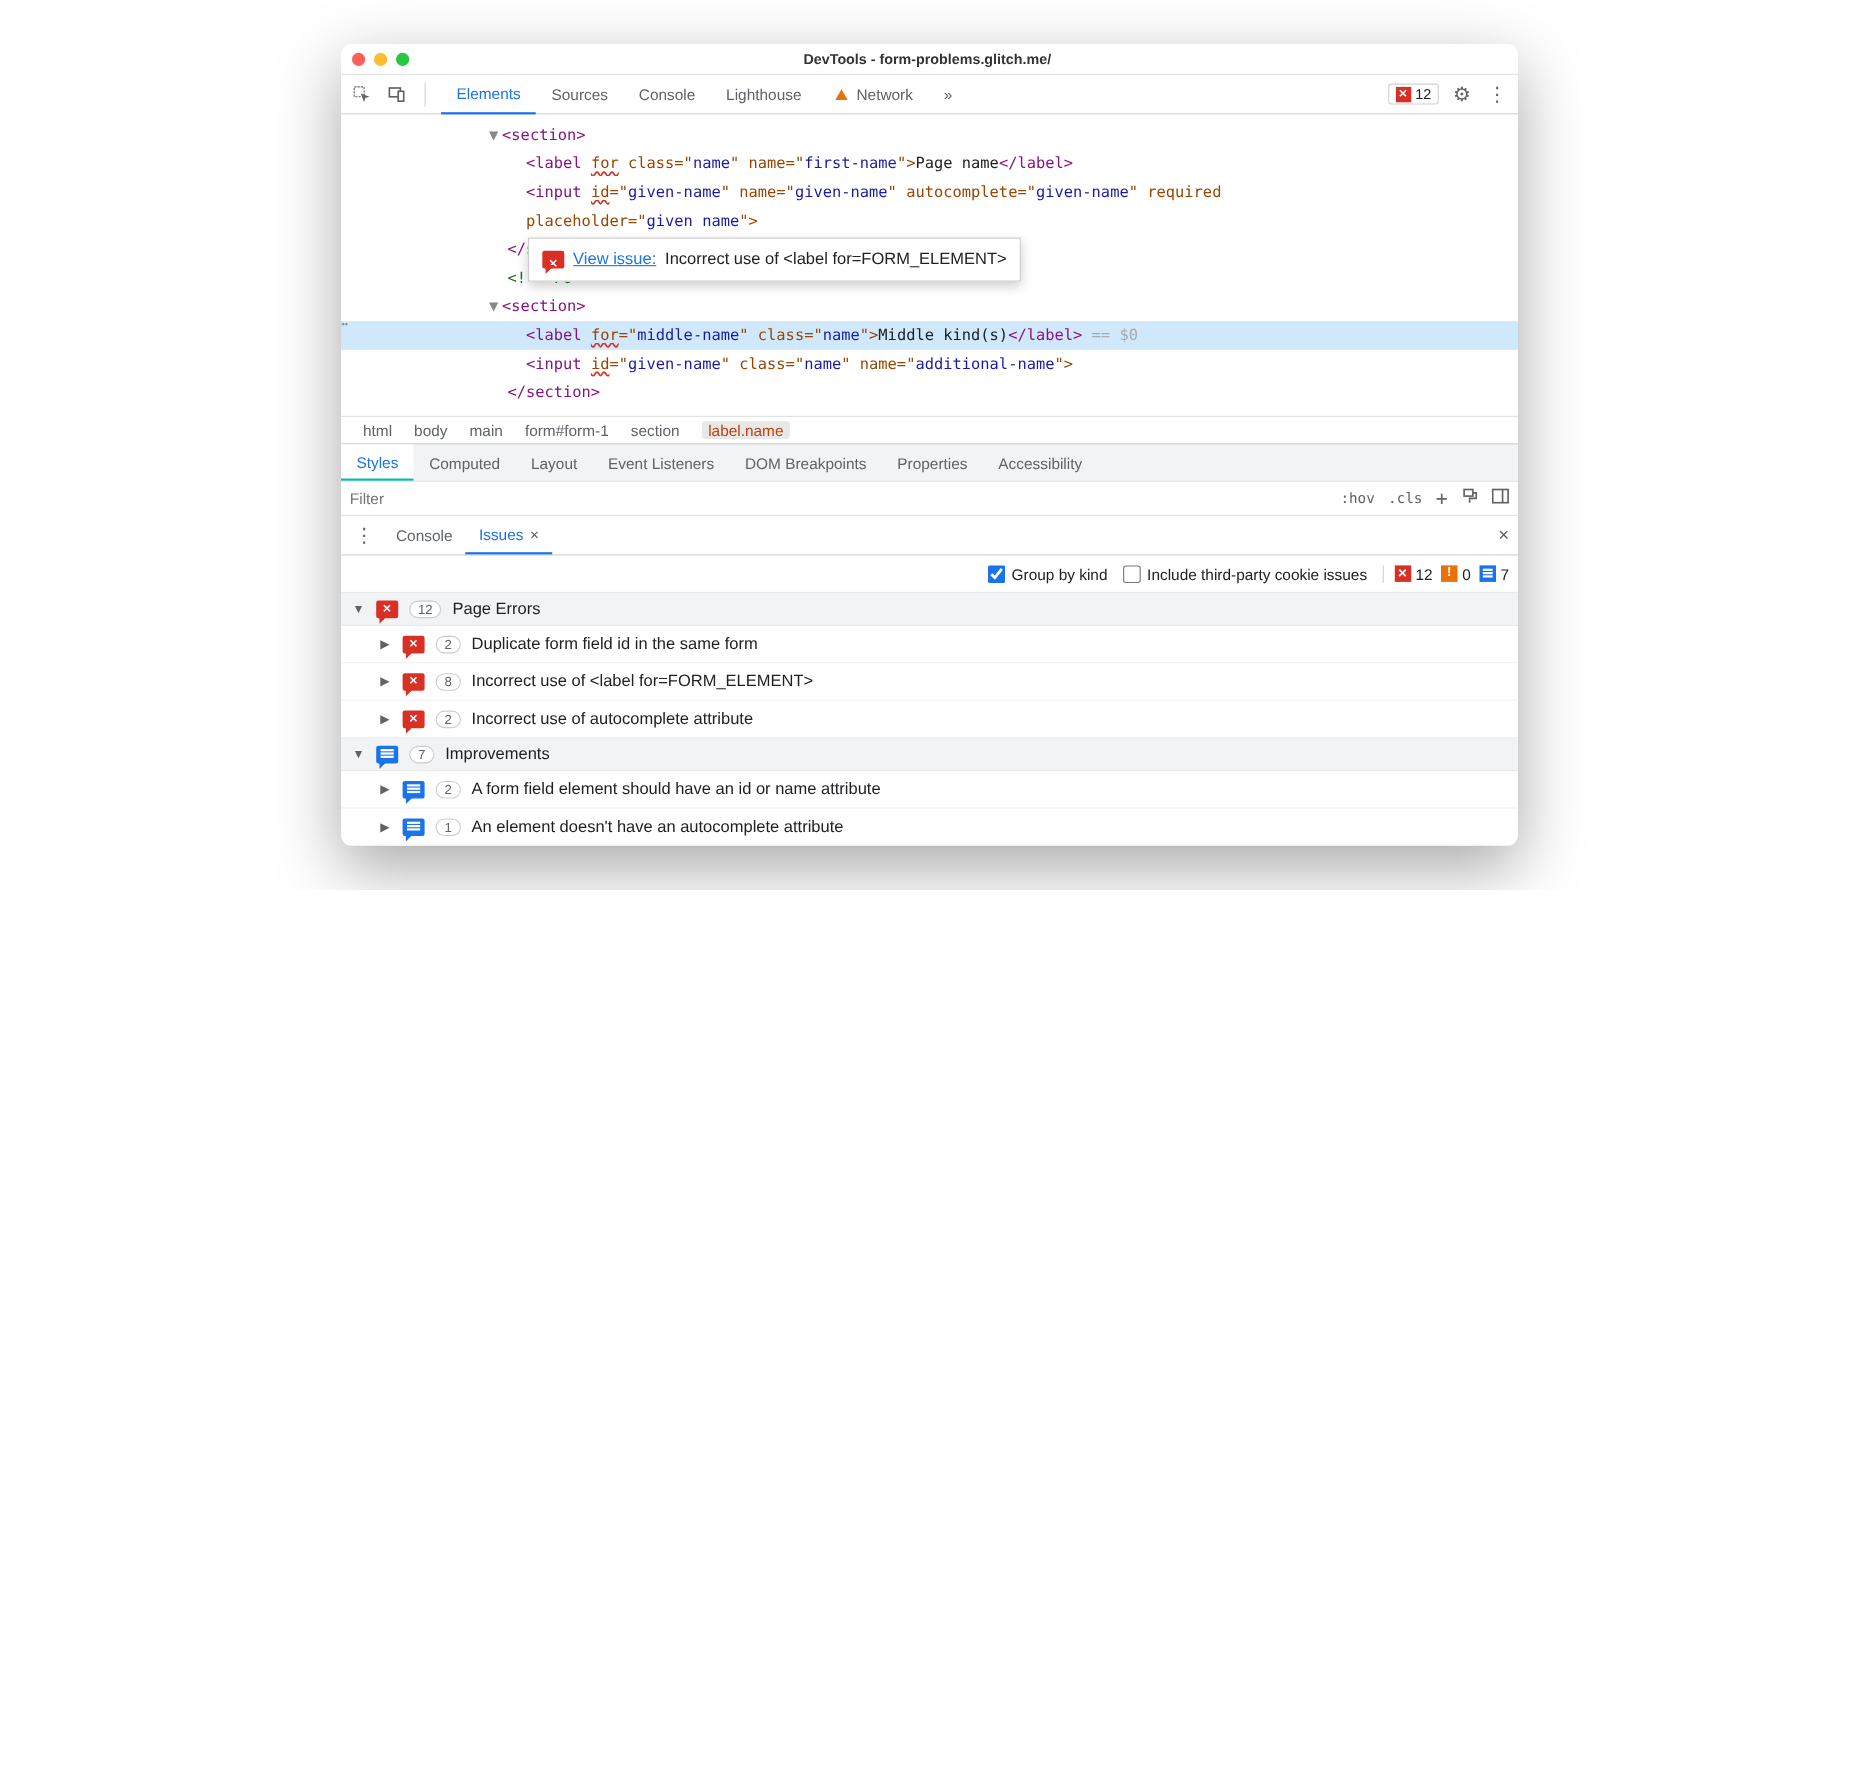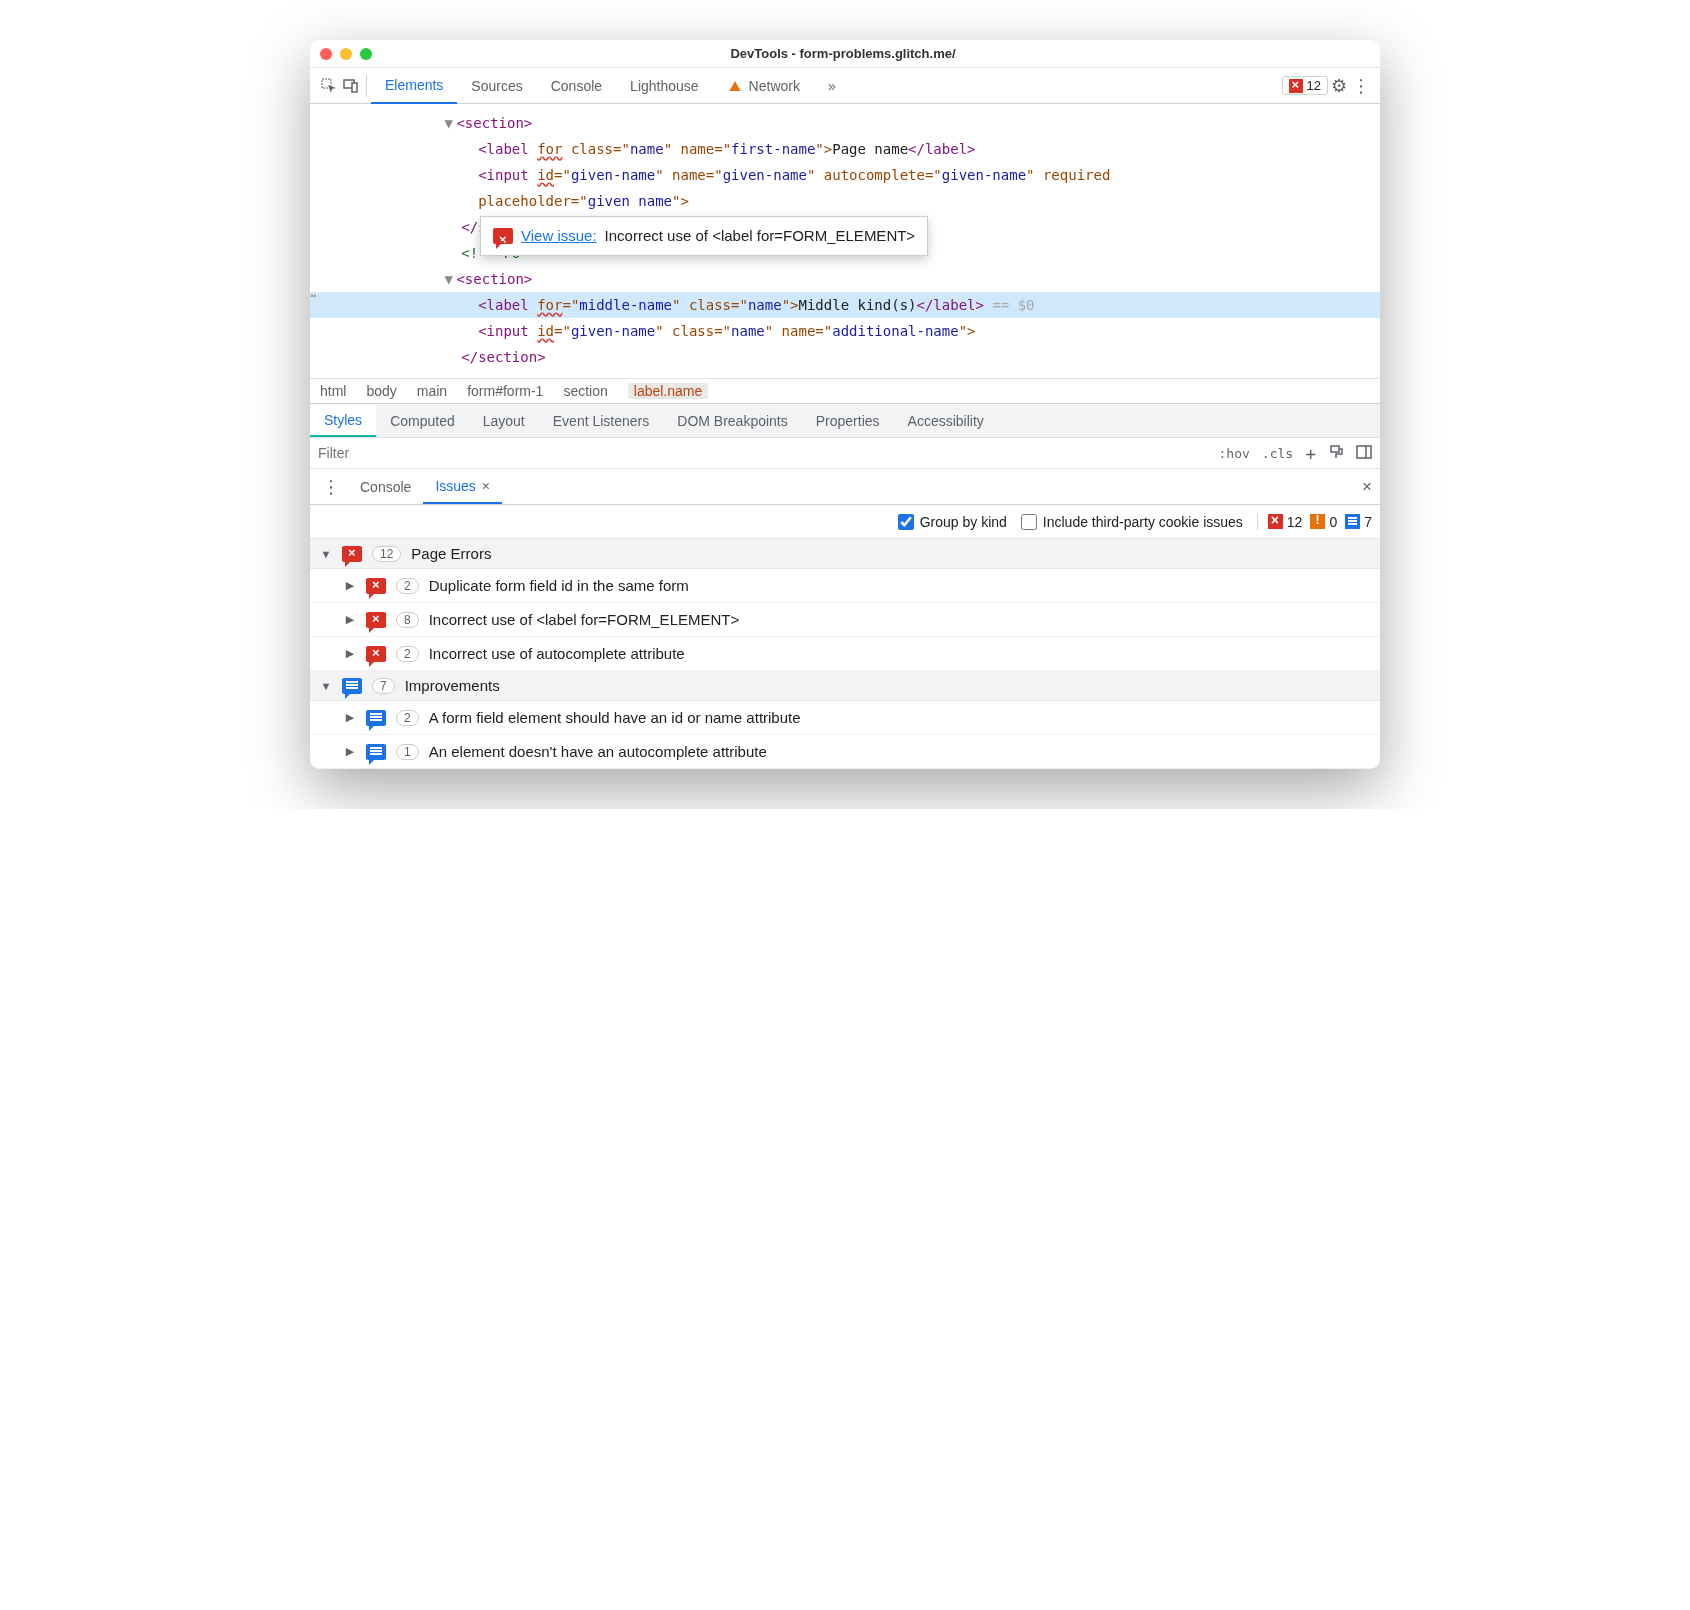--- a/index.html
+++ b/index.html
@@ -7,21 +7,21 @@
 .window { width:1070px; margin:40px auto; background:#fff; border-radius:10px; box-shadow:0 20px 60px rgba(0,0,0,.35); overflow:hidden; }
 
 
 .titlebar { height:28px; display:flex; align-items:center; padding:0 10px; border-bottom:1px solid #e0e0e0; }
 .traffic { display:flex; gap:8px; }
 .dot { width:12px; height:12px; border-radius:50%; }
 .dot.r{background:#ff5f57}.dot.y{background:#febc2e}.dot.g{background:#28c840}
 .title { flex:1; text-align:center; font-weight:600; font-size:13px; color:#333; }
 
 
-.toolbar { height:36px; display:flex; align-items:center; padding:0 8px; border-bottom:1px solid #d0d0d0; gap:0; }
+.toolbar { height:36px; display:flex; align-items:center; padding:0 8px; border-bottom:1px solid #d0d0d0; gap:10px; }
 .tb-icon { width:22px; height:22px; display:flex; align-items:center; justify-content:center; color:#5f6368; cursor:pointer; }
 .tb-sep { width:1px; height:22px; background:#d0d0d0; margin:0 4px; }
 .tabs { display:flex; height:36px; align-items:stretch; }
 .tab { padding:0 14px; display:flex; align-items:center; color:#5f6368; cursor:pointer; font-size:14px; gap:4px; }
 .tab.active { color:#1a73e8; border-bottom:2px solid #1a73e8; }
 .spacer { flex:1; }
 .err-badge { display:flex; align-items:center; background:#fff; border:1px solid #d0d0d0; border-radius:3px; padding:1px 6px; gap:4px; font-size:13px; }
 .err-sq { width:14px; height:14px; background:#d93025; position:relative; }
 .err-sq::after { content:"×"; color:#fff; position:absolute; top:-2px; left:3px; font-size:13px; font-weight:bold; }
 
@@ -39,21 +39,21 @@
 .speech-err::after { content:""; position:absolute; bottom:-5px; left:3px; border:4px solid transparent; border-top-color:#d93025; border-left-color:#d93025; }
 .speech-err span { color:#fff; font-weight:bold; position:absolute; top:-1px; left:6px; font-size:13px; }
 .speech-info { width:20px; height:16px; background:#1a73e8; border-radius:2px; position:relative; display:inline-block; }
 .speech-info::after { content:""; position:absolute; bottom:-5px; left:3px; border:4px solid transparent; border-top-color:#1a73e8; border-left-color:#1a73e8; }
 .speech-info span { color:#fff; position:absolute; top:3px; left:4px; width:12px; height:2px; background:#fff; box-shadow:0 3px 0 #fff, 0 6px 0 #fff; }
 .tooltip a { color:#1a73e8; text-decoration:underline; }
 
 .gutter-dots { position:absolute; left:-2px; top:178px; color:#888; font-size:14px; letter-spacing:1px; }
 
 
-.crumbs { padding:4px 10px; font-size:14px; color:#5f6368; border-top:1px solid #e0e0e0; display:flex; gap:20px; }
+.crumbs { padding:4px 20px; font-size:14px; color:#5f6368; border-top:1px solid #e0e0e0; display:flex; gap:20px; }
 .crumb.active { background:#e8e8e8; padding:0 6px; border-radius:3px; color:#c2410c; }
 
 
 .side-tabs { display:flex; border-top:1px solid #d0d0d0; background:#f1f3f4; height:34px; align-items:stretch; }
 .stab { padding:0 14px; display:flex; align-items:center; color:#5f6368; cursor:pointer; font-size:14px; }
 .stab.active { color:#1a73e8; border-bottom:2px solid #14b8a6; background:#fff; }
 
 
 .filterbar { display:flex; align-items:center; height:32px; border-top:1px solid #e0e0e0; border-bottom:1px solid #e0e0e0; padding:0 8px; gap:12px; }
 .filterbar input { flex:1; border:none; outline:none; font-size:14px; background:transparent; }

